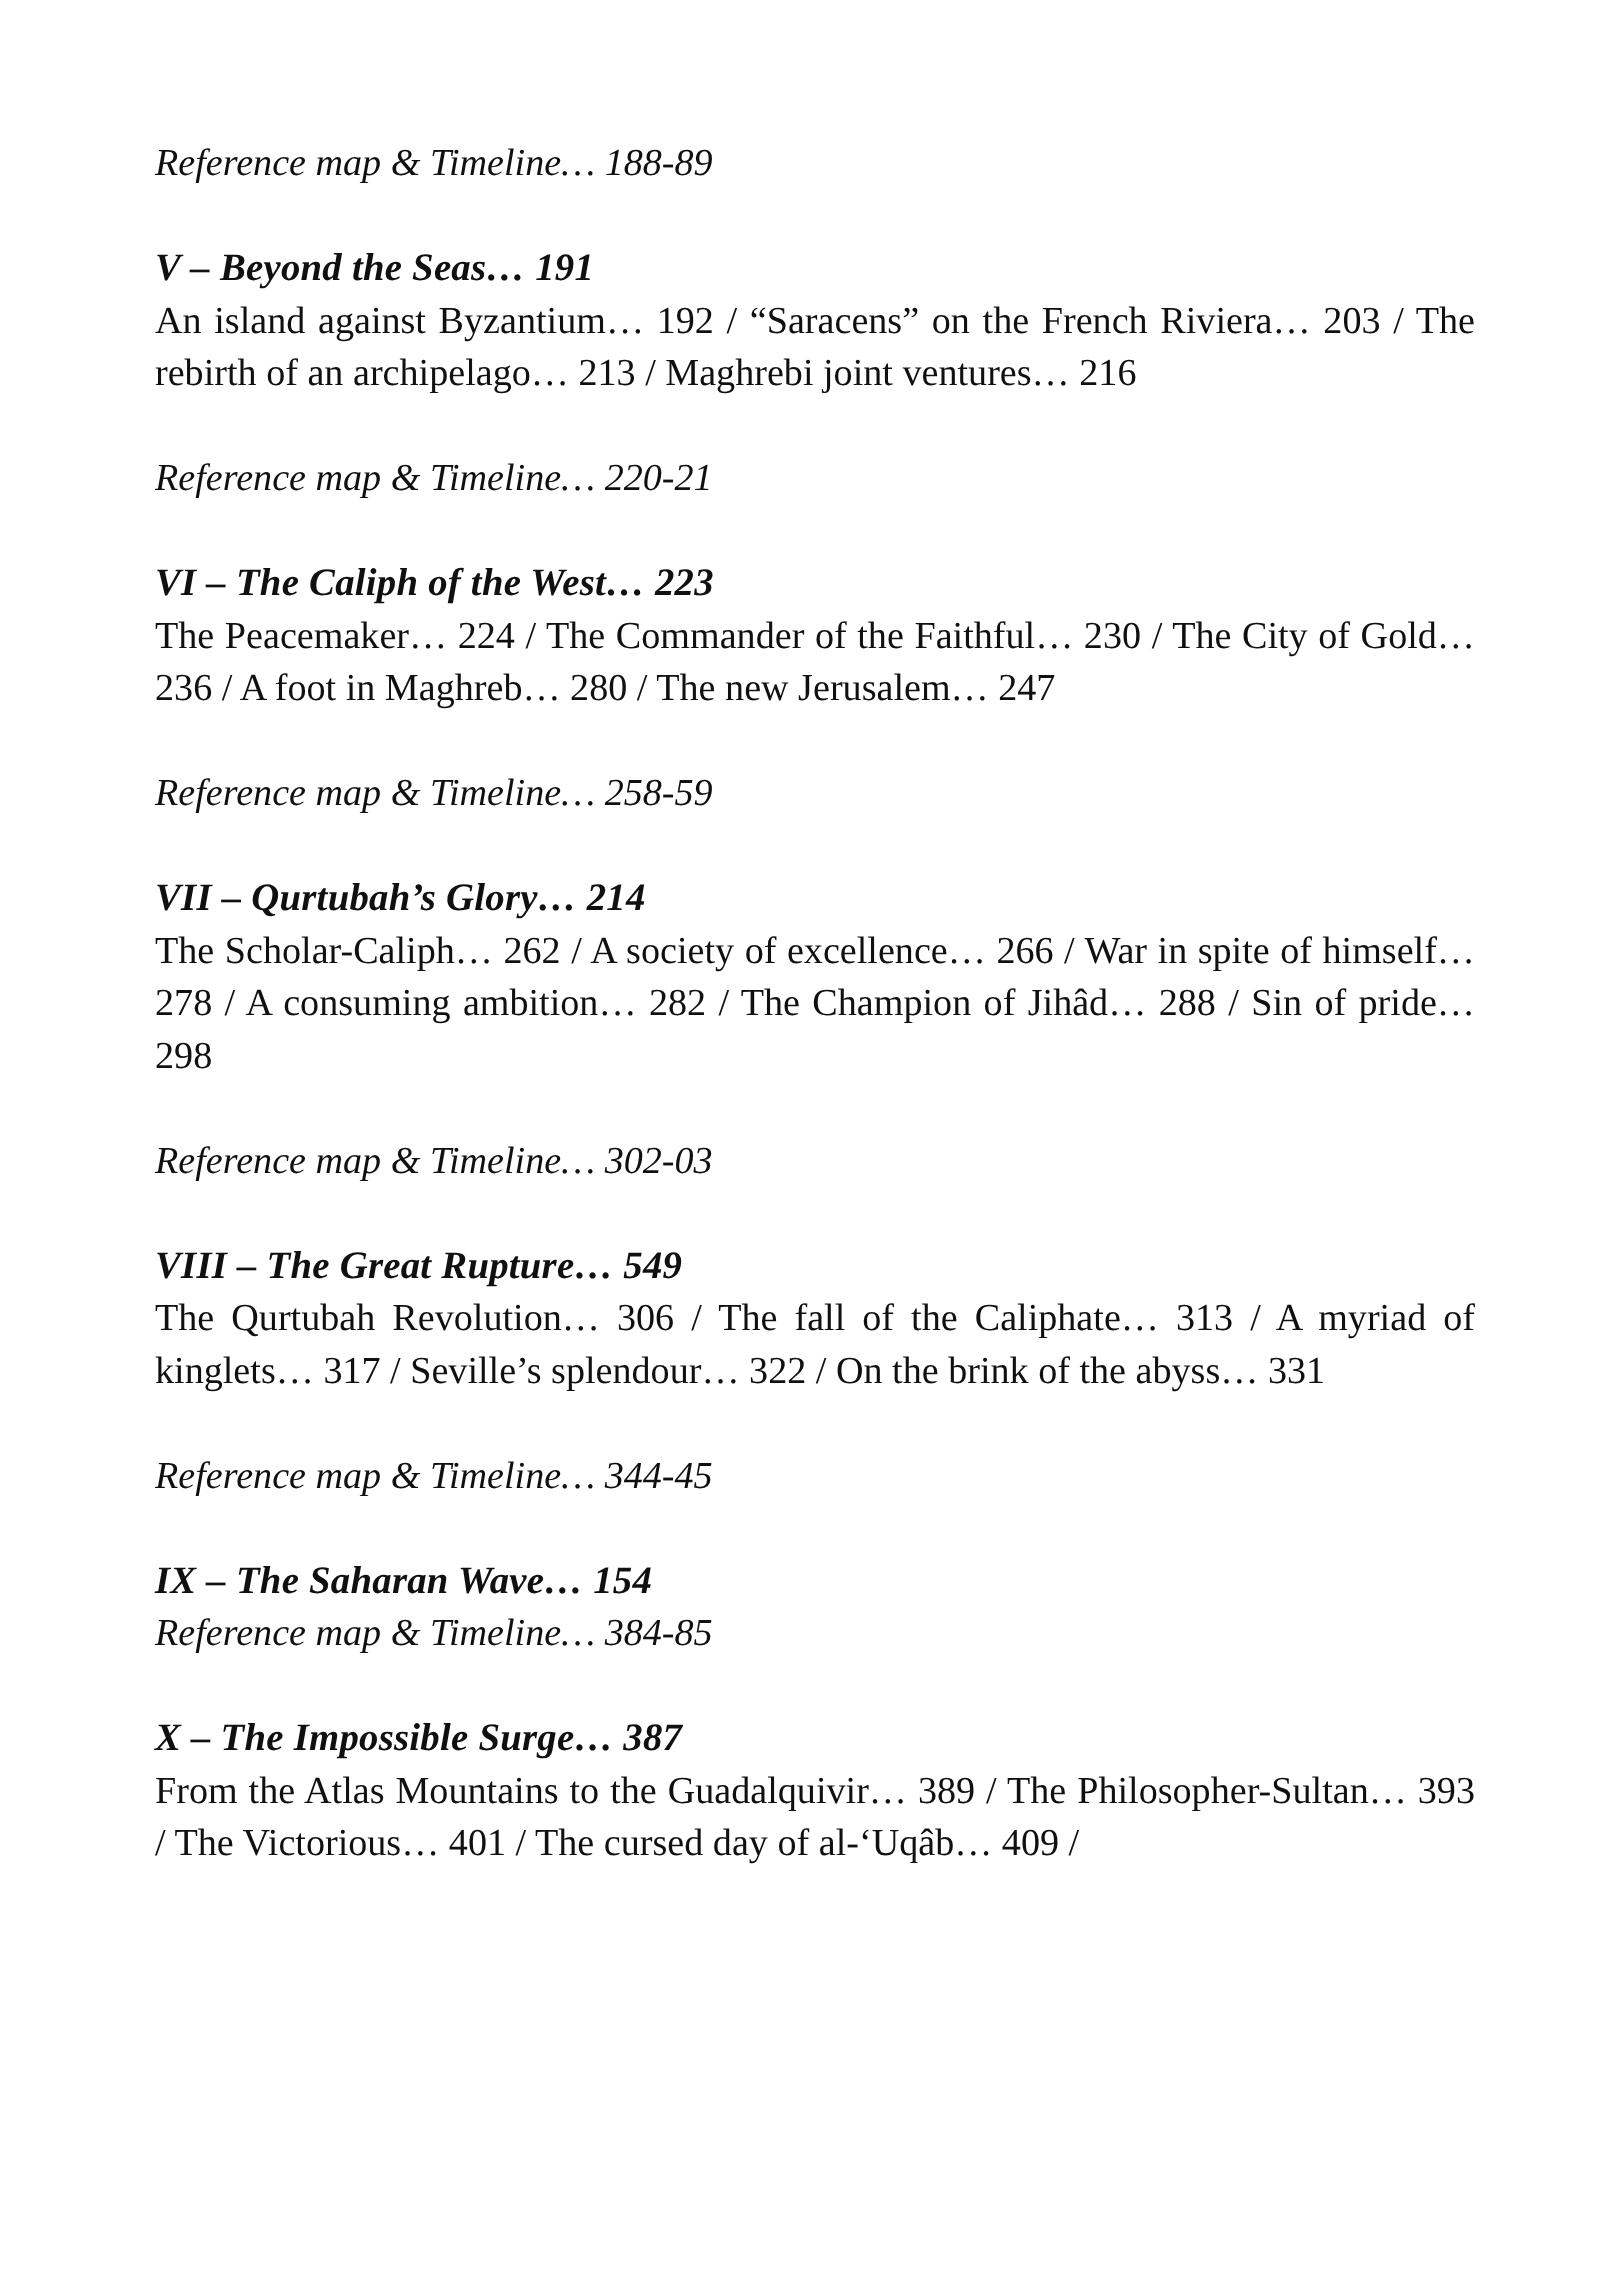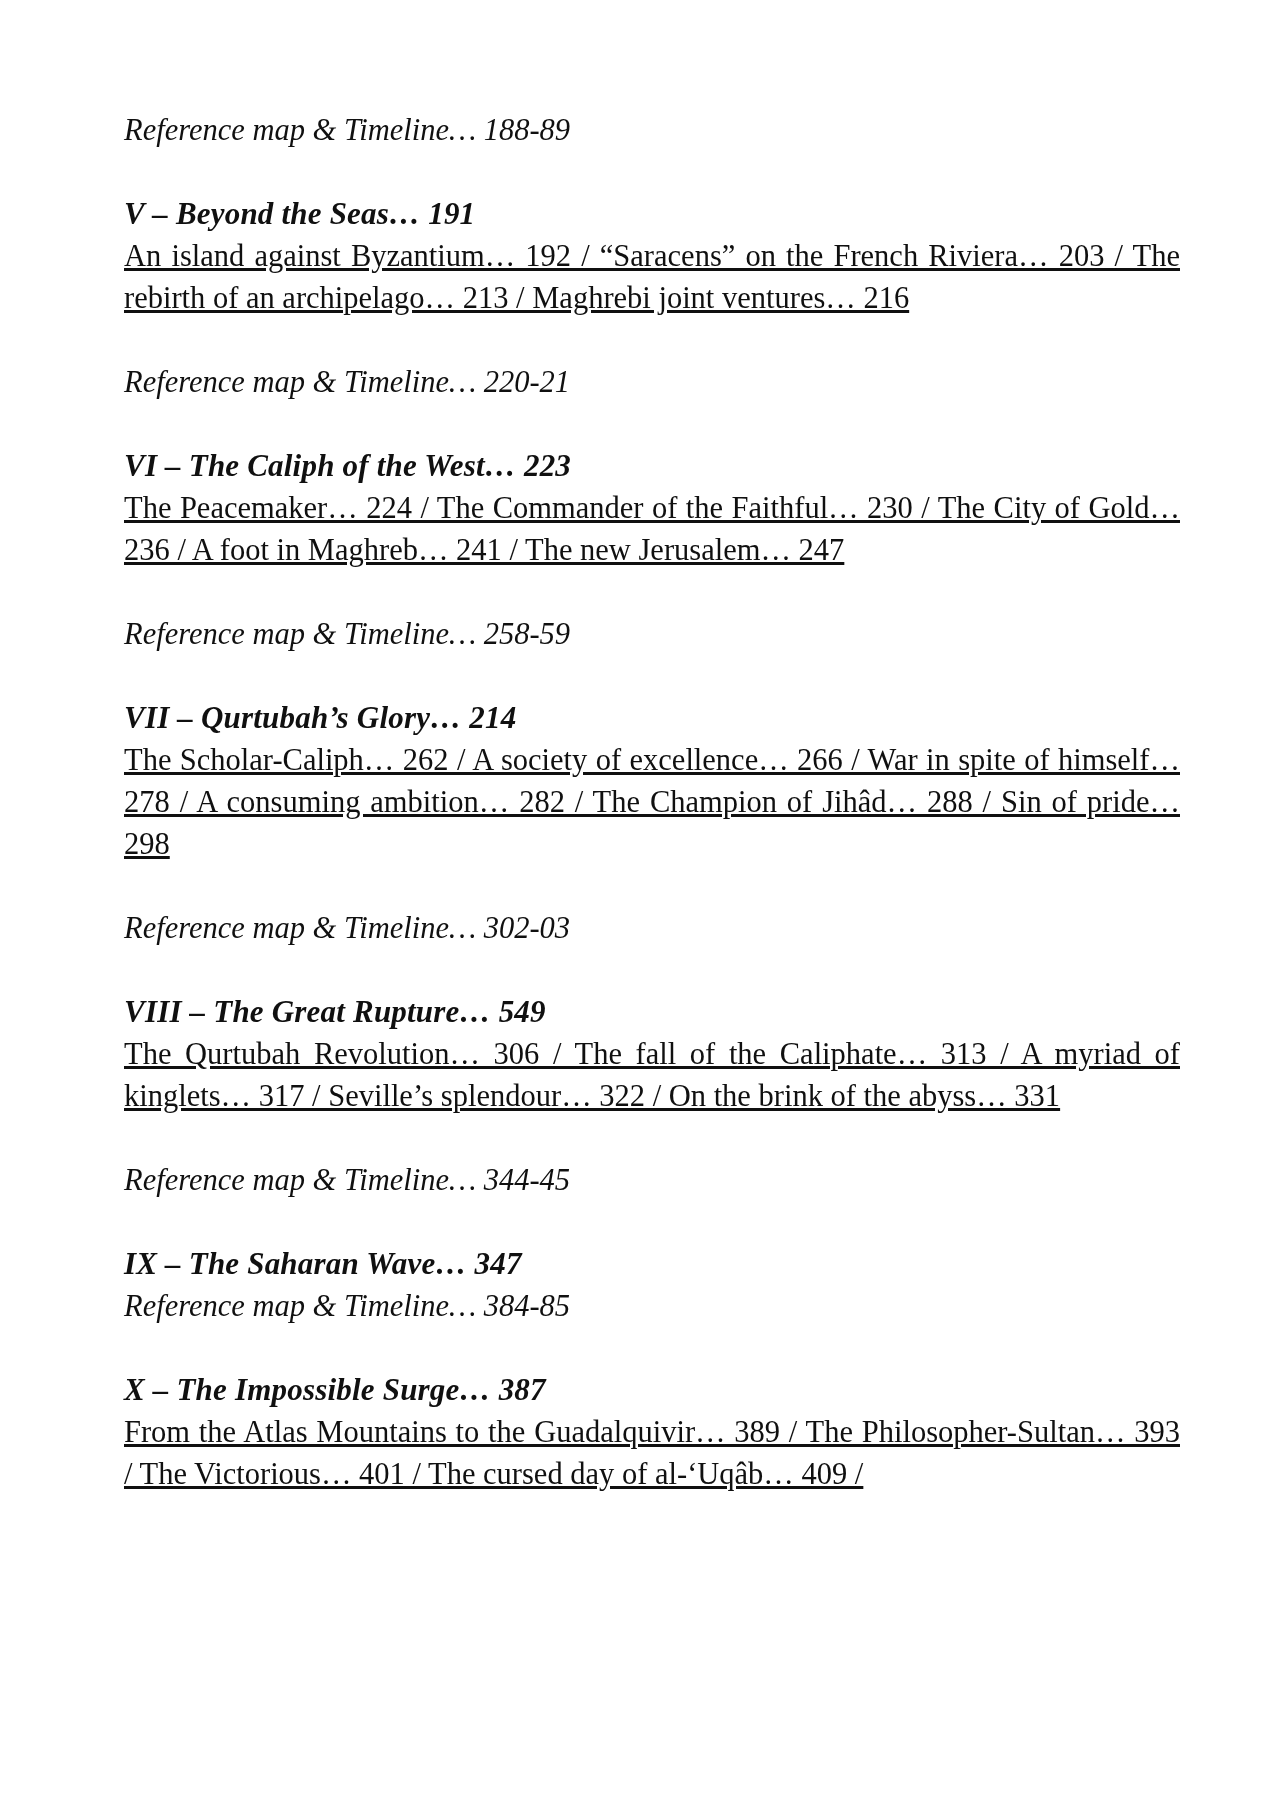--- a/index.html
+++ b/index.html
@@ -33,21 +33,20 @@
     line-height: 42px;
     margin: 0;
     letter-spacing: 0.2px;
     font-style: italic;
   }
   .chapter-body {
     font-size: 30.5px;
     line-height: 42px;
     margin: 0 0 42px 0;
     text-align: justify;
-    text-decoration: underline;
   }
   .chapter-body em {
     font-style: italic;
   }
 </style>
 </head>
 <body style="background: rgb(255, 255, 255); color: rgb(16, 16, 16);">
 
 <div class="page">
 
@@ -55,41 +54,41 @@
 
   <section>
     <h2 class="chapter-heading">V – Beyond the Seas… 191</h2>
     <p class="chapter-body"><span>An island against Byzantium… 192 / “Saracens” on the French Riviera… 203 / The rebirth of an archipelago… 213 / Maghrebi joint ventures… 216</span></p>
   </section>
 
   <p class="ref-line">Reference map &amp; Timeline… 220-21</p>
 
   <section>
     <h2 class="chapter-heading">VI – The Caliph of the West… 223</h2>
-    <p class="chapter-body"><span>The Peacemaker… 224 / The Commander of the Faithful… 230 / The City of Gold… 236 / A foot in Maghreb… 241 / The new Jerusalem… 247</span></p>
+    <p class="chapter-body"><span>The Peacemaker… 224 / The Commander of the Faithful… 230 / The City of Gold… 236 / A foot in Maghreb… 280 / The new Jerusalem… 247</span></p>
   </section>
 
   <p class="ref-line">Reference map &amp; Timeline… 258-59</p>
 
   <section>
     <h2 class="chapter-heading">VII – Qurtubah’s Glory… 214</h2>
     <p class="chapter-body"><span>The Scholar-Caliph… 262 / A society of excellence… 266 / War in spite of himself… 278 / A consuming ambition… 282 / The Champion of Jihâd… 288 / Sin of pride… 298</span></p>
   </section>
 
   <p class="ref-line">Reference map &amp; Timeline… 302-03</p>
 
   <section>
     <h2 class="chapter-heading">VIII – The Great Rupture… 549</h2>
     <p class="chapter-body"><span>The Qurtubah Revolution… 306 / The fall of the Caliphate… 313 / A myriad of kinglets… 317 / Seville’s splendour… 322 / On the brink of the abyss… 331</span></p>
   </section>
 
   <p class="ref-line">Reference map &amp; Timeline… 344-45</p>
 
   <section>
-    <h2 class="chapter-heading">IX – The Saharan Wave… 347</h2>
+    <h2 class="chapter-heading">IX – The Saharan Wave… 154</h2>
   </section>
 
   <p class="ref-line">Reference map &amp; Timeline… 384-85</p>
 
   <section>
     <h2 class="chapter-heading">X – The Impossible Surge… 387</h2>
     <p class="chapter-body"><span>From the Atlas Mountains to the Guadalquivir… 389 / The Philosopher-Sultan… 393 / The Victorious… 401 / The cursed day of al-‘Uqâb… 409 /</span></p>
   </section>
 
 </div>

